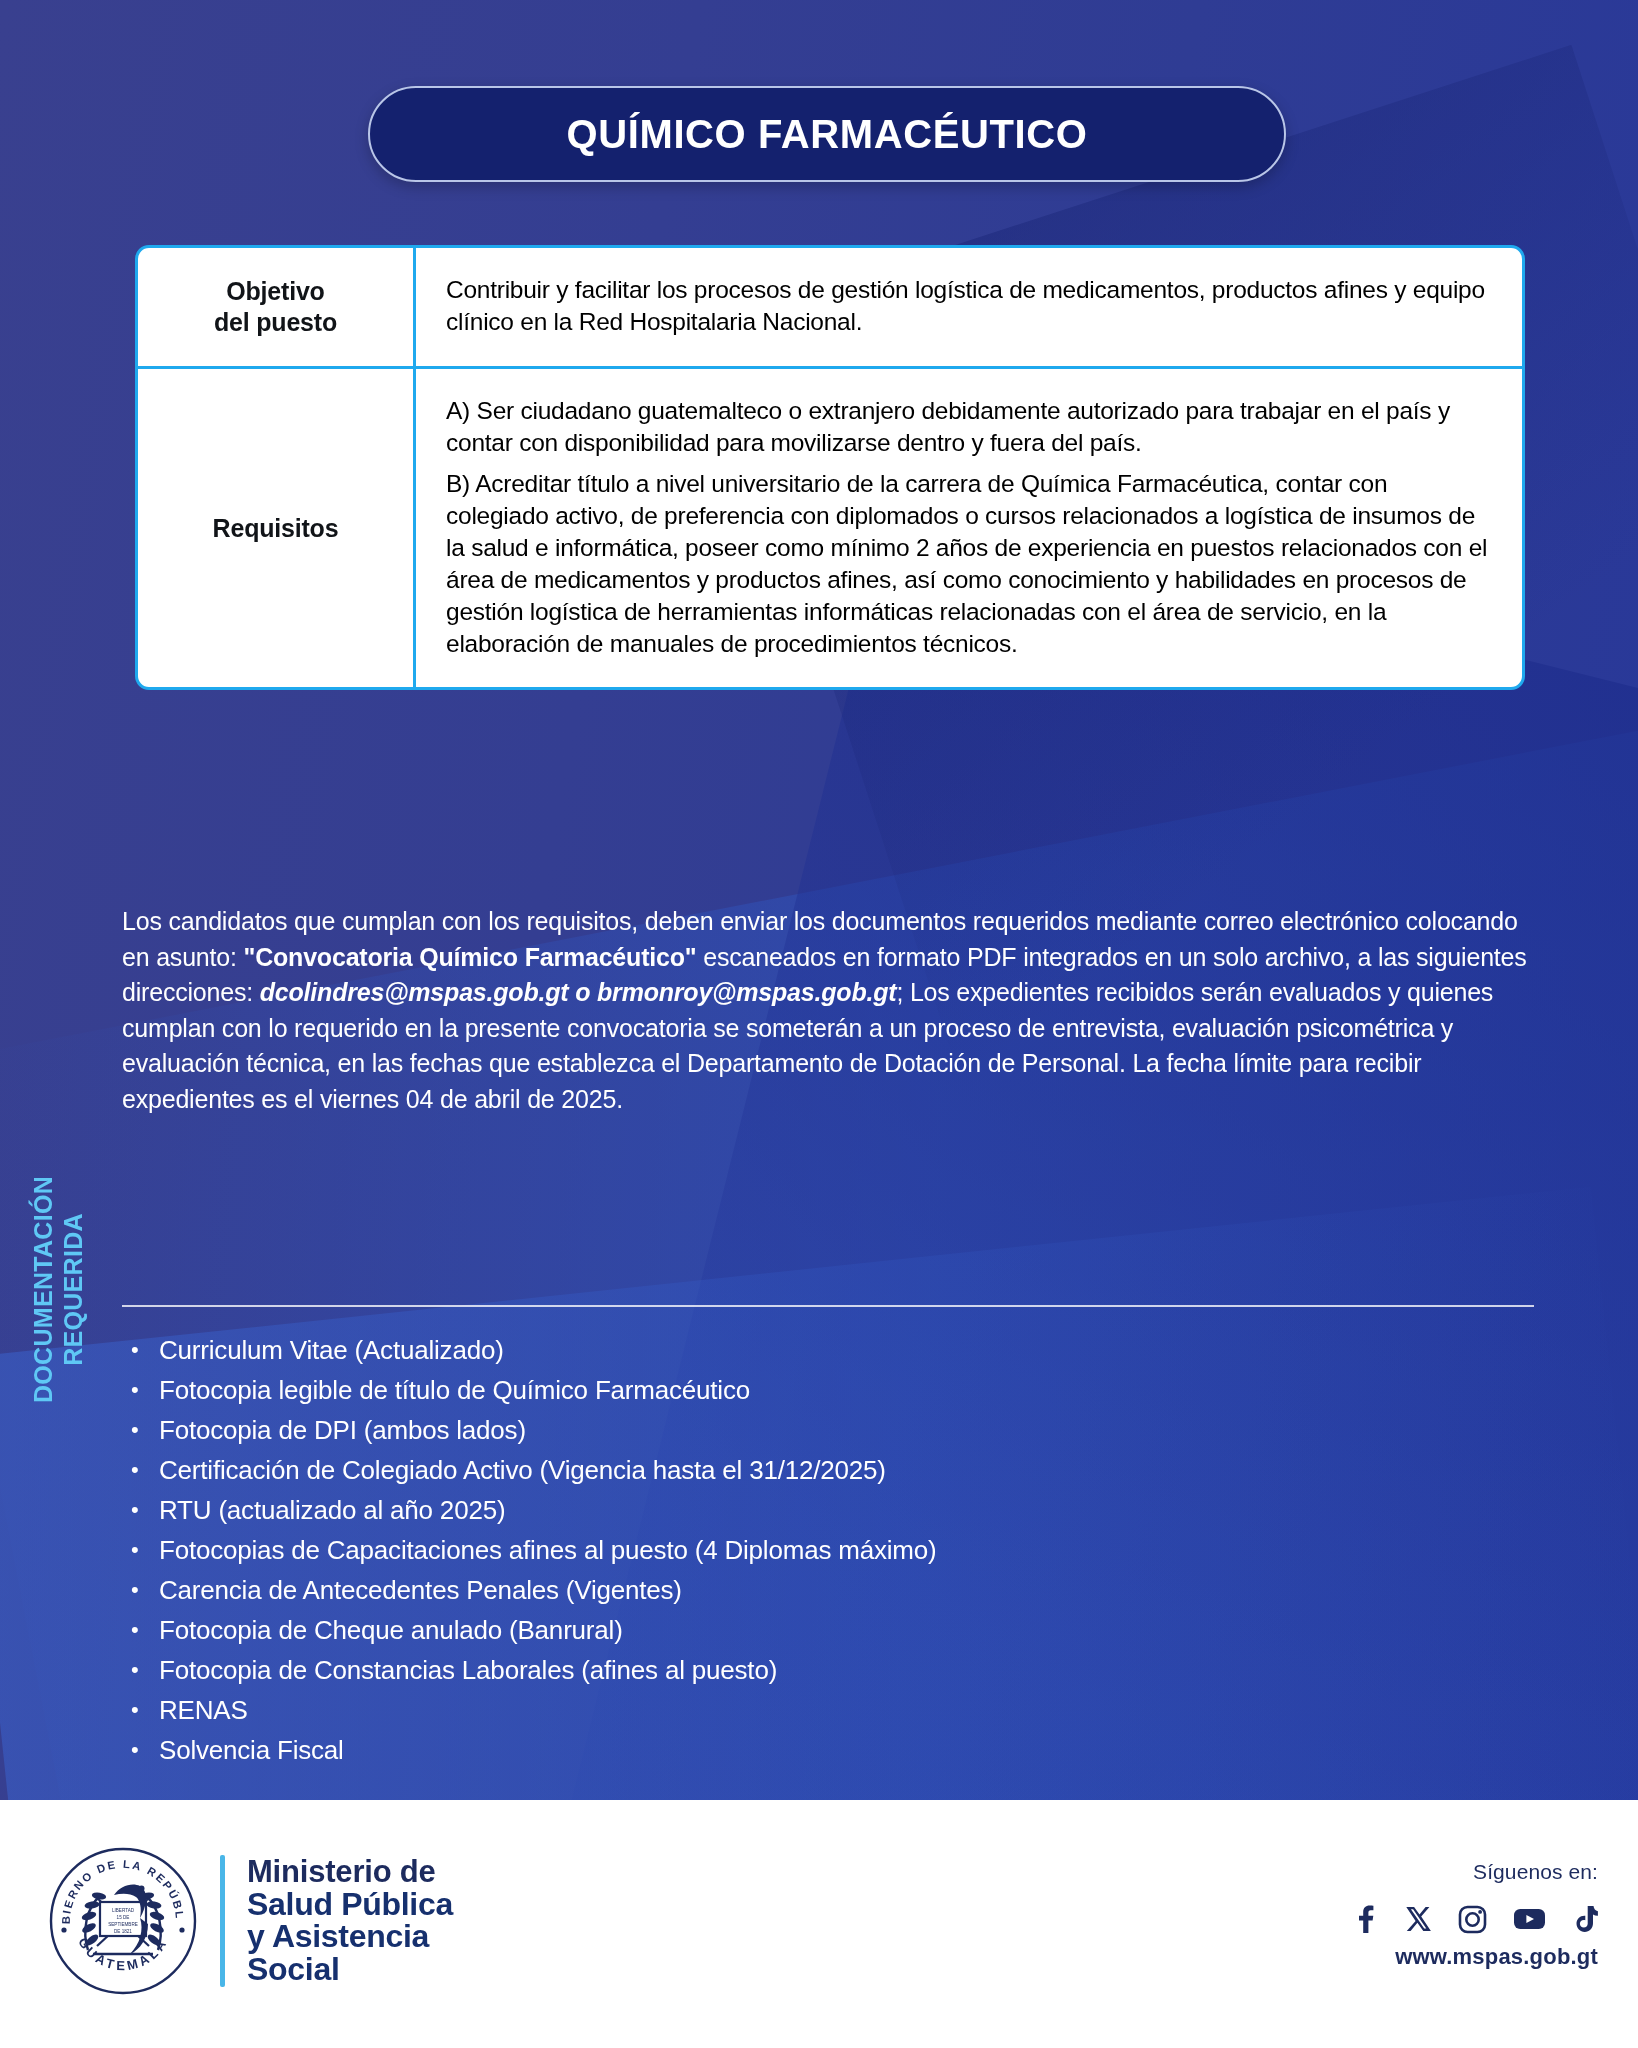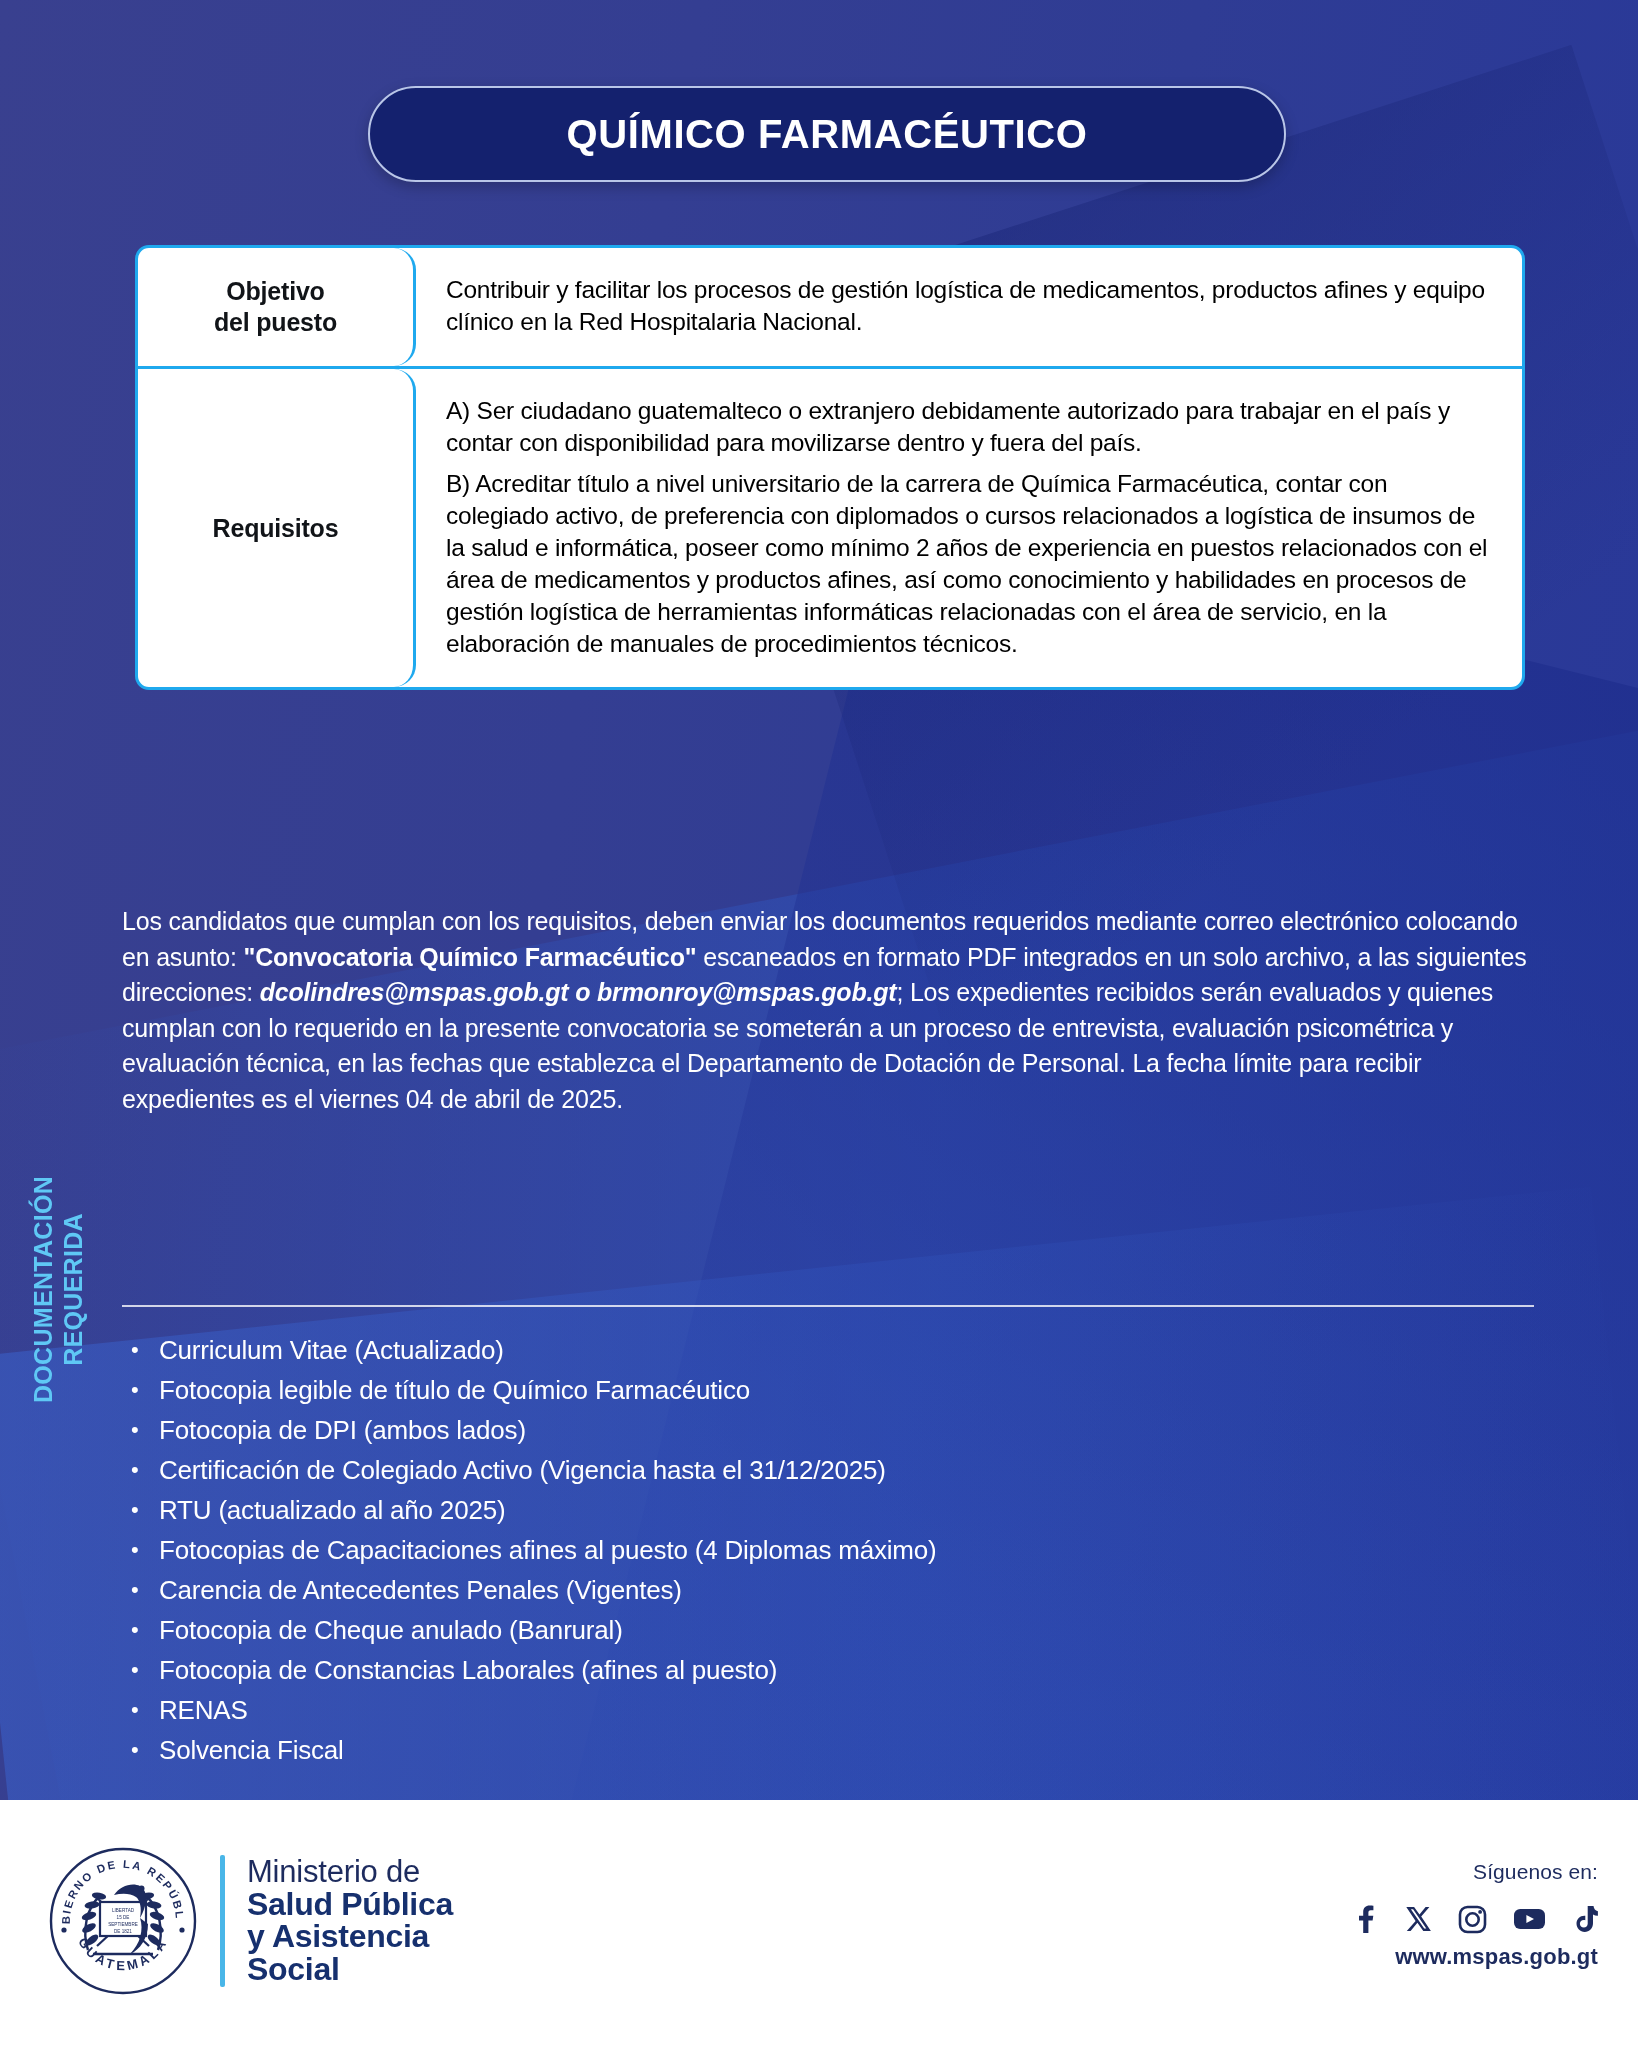--- a/index.html
+++ b/index.html
@@ -112,21 +112,20 @@
   }
   .trow + .trow { border-top: 3px solid #1fa9ee; }
   .tlabel {
     width: 278px;
     flex: 0 0 278px;
     border-right: 3px solid #1fa9ee;
     display: flex;
     align-items: center;
     justify-content: center;
     padding: 10px 10px;
-    border-radius: 22px;
   }
   .tlabel span {
     color: #111418;
     font-size: 25px;
     font-weight: 700;
     line-height: 1.22;
     text-align: center;
     letter-spacing: -0.2px;
   }
   .tbody {
@@ -248,21 +247,21 @@
   #logo-rule {
     width: 5px;
     height: 132px;
     background: #49b6e8;
     border-radius: 2px;
   }
   #logo-words { display: flex; flex-direction: column; line-height: 1.03; }
   #logo-line-1 {
     color: #1d2b5e;
     font-size: 31px;
-    font-weight: 400;
+    font-weight: 700;
     letter-spacing: -0.2px;
   }
   .logo-strong {
     color: #16306e;
     font-size: 32px;
     font-weight: 700;
     letter-spacing: -0.3px;
   }
 
   #footer-social {

